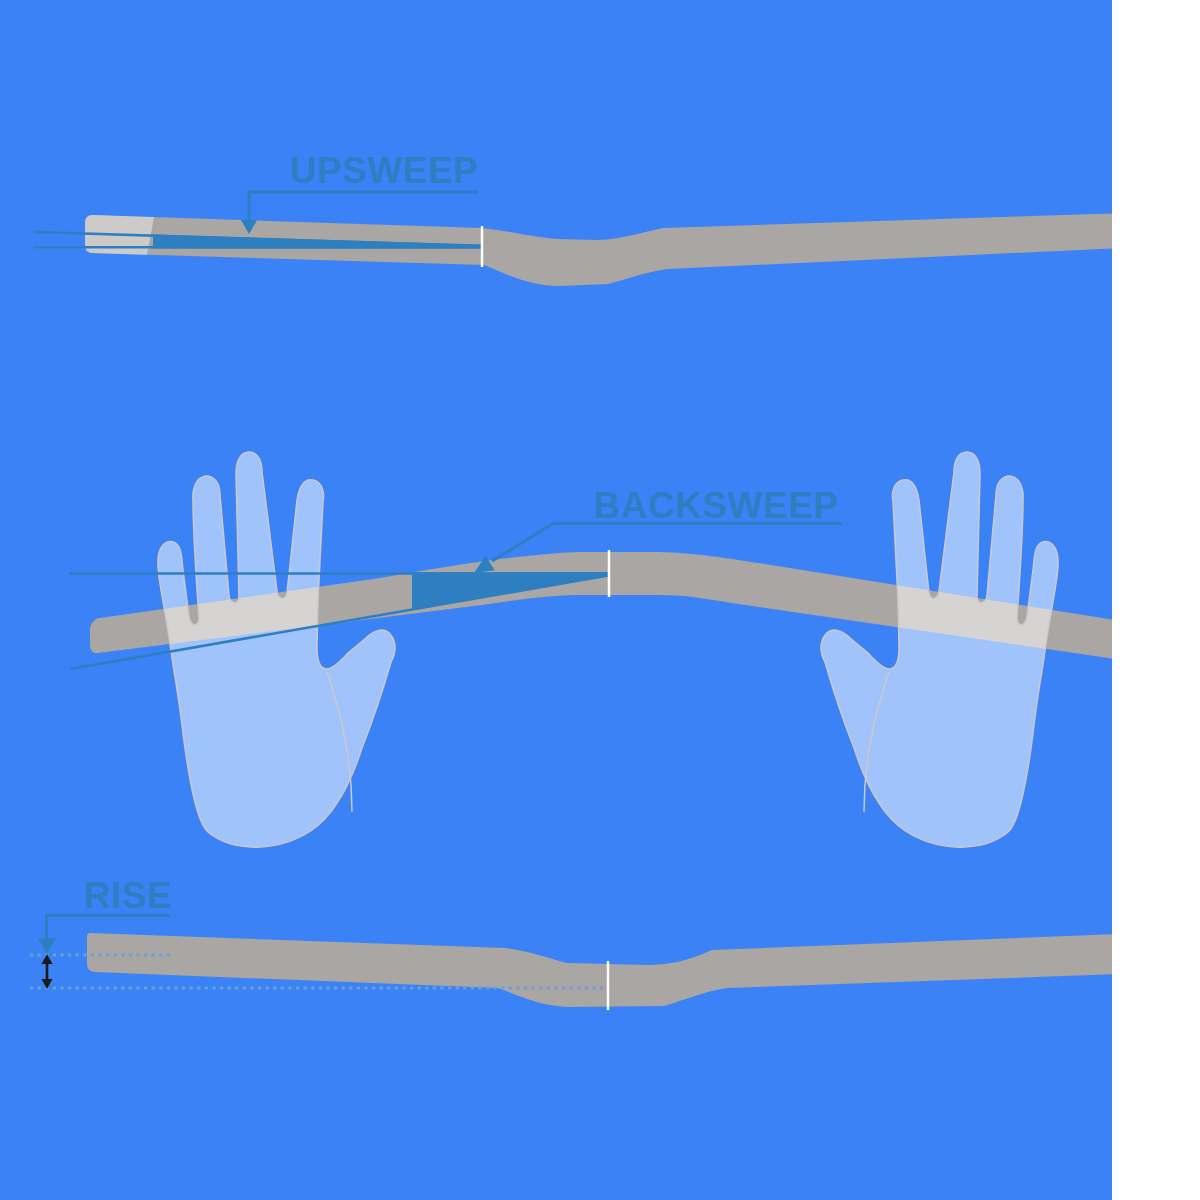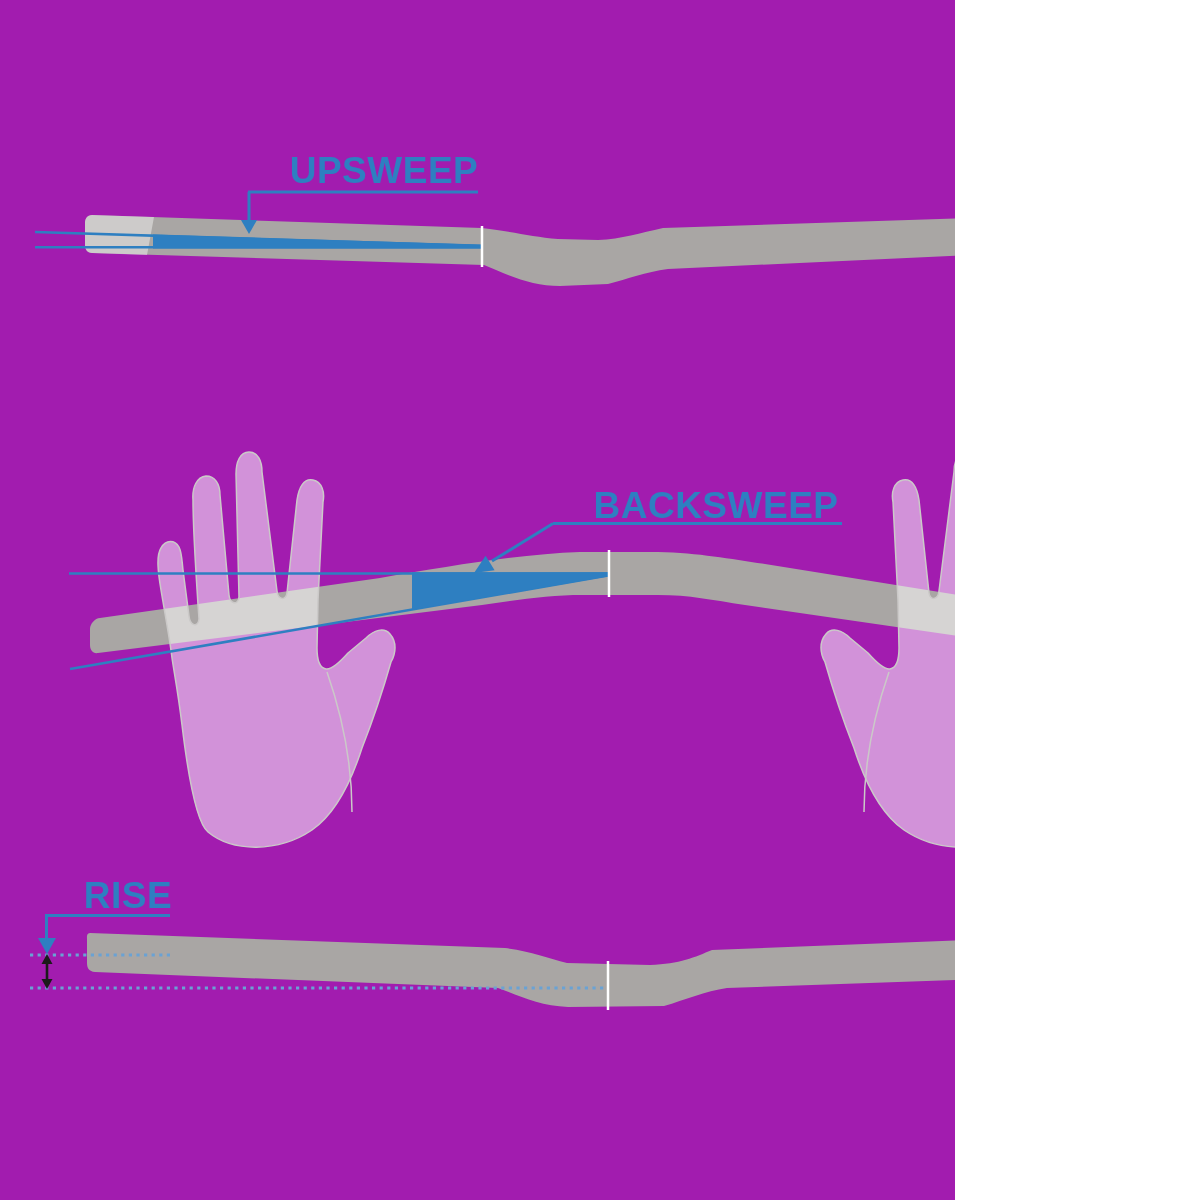--- a/index.html
+++ b/index.html
@@ -1,16 +1,16 @@
 <!DOCTYPE html>
 <html><head>
 <meta charset="utf-8">
 <style>
   html,body{margin:0;padding:0;background:#ffffff;}
-  .stage{position:relative;width:955px;height:1200px;background:#a21caf;overflow:hidden;}
+  .stage{position:relative;width:1112px;height:1200px;background:#3b82f6;overflow:hidden;}
   svg{display:block;}
   text.lbl{font-family:"Liberation Sans",sans-serif;font-weight:bold;font-size:37px;letter-spacing:0.5px;}
 </style>
 </head>
 <body>
 
 <div class="stage">
 <svg width="1200" height="1200" viewBox="0 0 1200 1200">
 
   <g>

